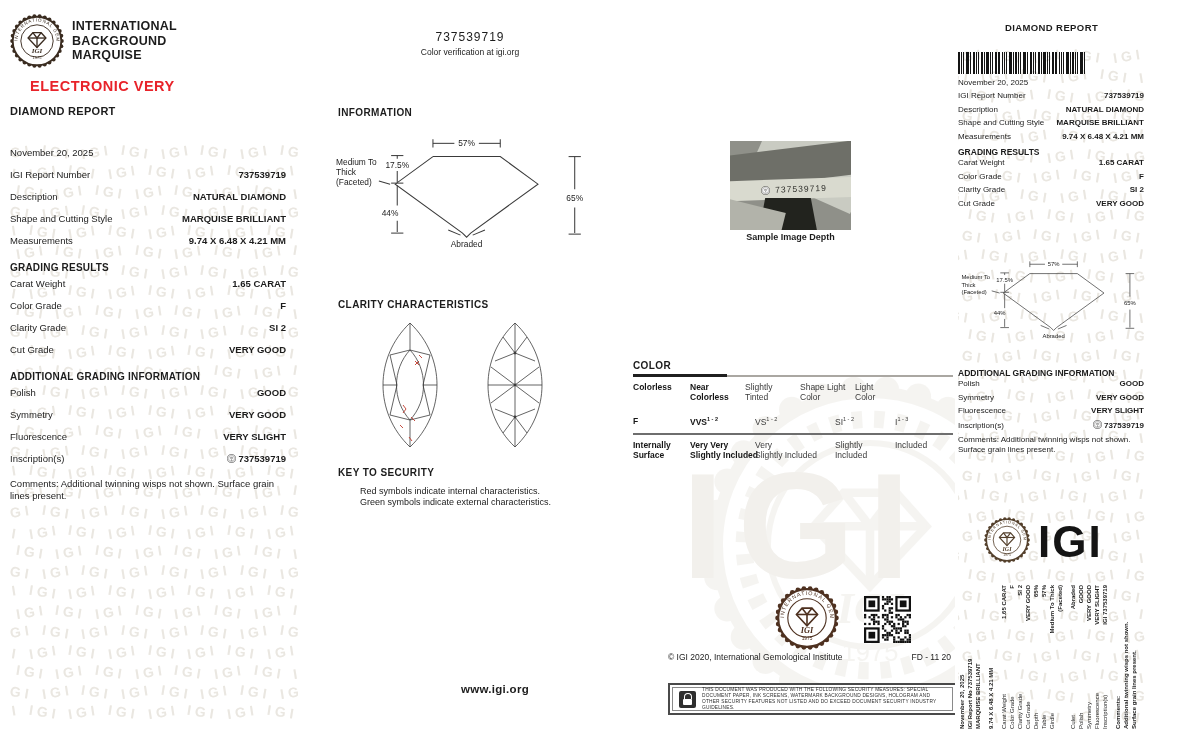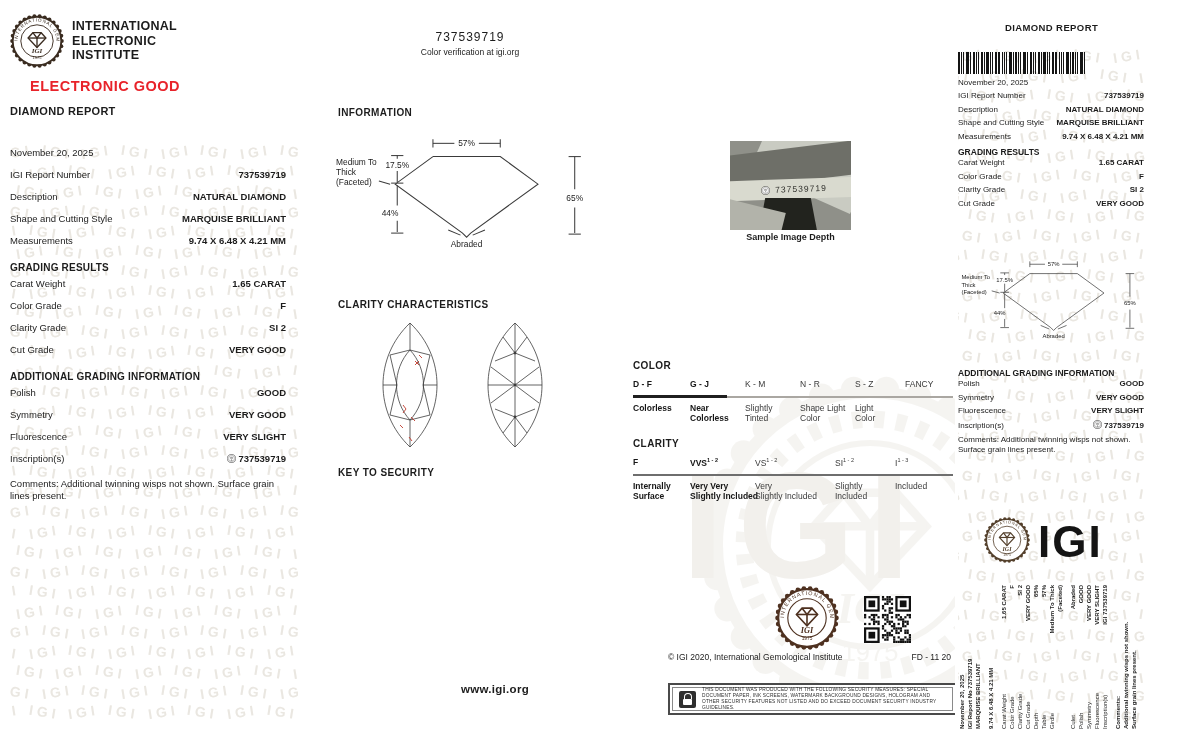--- a/index.html
+++ b/index.html
@@ -171,24 +171,24 @@
     <polygon points="18.09,24.03 22.842,18.683999999999997 31.158,18.683999999999997 35.91,24.03 27,33.534"></polygon>
     <line x1="18.09" y1="24.03" x2="35.91" y2="24.03"></line>
     <polyline points="22.842,18.683999999999997 27,24.03 31.158,18.683999999999997"></polyline>
     <line x1="27" y1="24.03" x2="27" y2="33.534"></line>
   </g>
     <text x="27" y="39.42" text-anchor="middle" font-size="7.0200000000000005" font-weight="bold" font-style="italic" fill="#3a2c20" font-family="Liberation Serif, serif">IGI</text>
     <text x="27" y="45.36" text-anchor="middle" font-size="4.05" fill="#3a2c20">1975</text>
   </svg></div>
   <div class="abs z1" id="brand-name">
     <div>INTERNATIONAL</div>
-    <div>ELECTRONIC</div>
-    <div>INSTITUTE</div>
+    <div>BACKGROUND</div>
+    <div>MARQUISE</div>
   </div>
-  <div class="abs z1 red" id="electronic-copy">ELECTRONIC GOOD</div>
+  <div class="abs z1 red" id="electronic-copy">ELECTRONIC VERY</div>
   <div class="abs z1" id="left-heading">DIAMOND REPORT</div>
   <div class="abs z1" id="left-rows">
       <div class="lrow">
         <span class="lbl">November 20, 2025</span>
       </div>
       <div class="lrow">
         <span class="lbl">IGI Report Number</span>
         <span class="val"><span>737539719</span></span>
       </div>
       <div class="lrow">
@@ -404,20 +404,24 @@
         <line x1="163" y1="99" x2="183" y2="91" stroke="#3c3c3c" stroke-width="0.8" fill="none"></line>
         <line x1="163" y1="99" x2="143" y2="91" stroke="#3c3c3c" stroke-width="0.8" fill="none"></line>
         <line x1="163" y1="99" x2="175" y2="115" stroke="#3c3c3c" stroke-width="0.8" fill="none"></line>
         <line x1="163" y1="99" x2="151" y2="115" stroke="#3c3c3c" stroke-width="0.8" fill="none"></line>
         <circle cx="163" cy="35" r="1.4" fill="#3c3c3c"></circle>
         <circle cx="163" cy="67" r="1.4" fill="#3c3c3c"></circle>
         <circle cx="163" cy="99" r="1.4" fill="#3c3c3c"></circle>
       </svg></div>
 
   <div class="abs z1 mid-h" id="key-heading">KEY TO SECURITY</div>
+  <div class="abs z1" id="key-lines">
+    <div>Red symbols indicate internal characteristics.</div>
+    <div>Green symbols indicate external characteristics.</div>
+  </div>
 
   <div class="abs z1" id="photo">
     <div class="ph" id="ph-tri"></div>
     <div class="ph" id="ph-band"></div>
     <div class="ph" id="ph-mid">
       <span class="igi-glyph" id="ph-seal"><svg width="9" height="9" viewBox="0 0 9 9">
     <circle cx="8.6" cy="4.5" r="0.3" fill="#2f2f2c"></circle>
             <circle cx="8.5" cy="5.4" r="0.3" fill="#2f2f2c"></circle>
             <circle cx="8.3" cy="6.2" r="0.3" fill="#2f2f2c"></circle>
             <circle cx="7.8" cy="6.9" r="0.3" fill="#2f2f2c"></circle>
@@ -462,44 +466,35 @@
       <span class="ph-txt">737539719</span>
     </div>
     <div class="ph" id="ph-trap"></div>
     <div class="ph" id="ph-bl"></div>
   </div>
   <div class="abs z1" id="photo-caption">Sample Image Depth</div>
 
   <div class="abs z1" id="scale">
     <div class="scale-h">COLOR</div>
     <div id="color-block">
-        <div class="scale-row">
-          <span class="scale-col strong" style="left:0px"><span>D - F</span></span>
-          <span class="scale-col strong" style="left:57px"><span>G - J</span></span>
-          <span class="scale-col" style="left:112px"><span>K - M</span></span>
-          <span class="scale-col" style="left:167px"><span>N - R</span></span>
-          <span class="scale-col" style="left:222px"><span>S - Z</span></span>
-          <span class="scale-col" style="left:272px"><span>FANCY</span></span>
-        </div>
         <div class="scale-line">
           <span class="hl" style="width:94px"></span>
         </div>
         <div class="scale-desc">
           <span class="scale-col strong" style="left:0px">Colorless</span>
           <span class="scale-col strong" style="left:57px">Near
 Colorless</span>
           <span class="scale-col" style="left:112px">Slightly
 Tinted</span>
           <span class="scale-col" style="left:167px">Shape Light
 Color</span>
           <span class="scale-col" style="left:222px">Light
 Color</span>
         </div>
       </div>
-    <div class="scale-h" id="clarity-block">CLARITY</div>
     <div id="clarity-scale-block">
         <div class="scale-row">
           <span class="scale-col strong" style="left:0px"><span>F</span></span>
           <span class="scale-col strong" style="left:57px"><span>VVS</span><sup class="gr">1 - 2</sup></span>
           <span class="scale-col" style="left:122px"><span>VS</span><sup class="gr">1 - 2</sup></span>
           <span class="scale-col" style="left:202px"><span>SI</span><sup class="gr">1 - 2</sup></span>
           <span class="scale-col" style="left:262px"><span>I</span><sup class="gr">1 - 3</sup></span>
         </div>
         <div class="scale-line" style="background: rgb(110, 110, 110);"></div>
         <div class="scale-desc">

